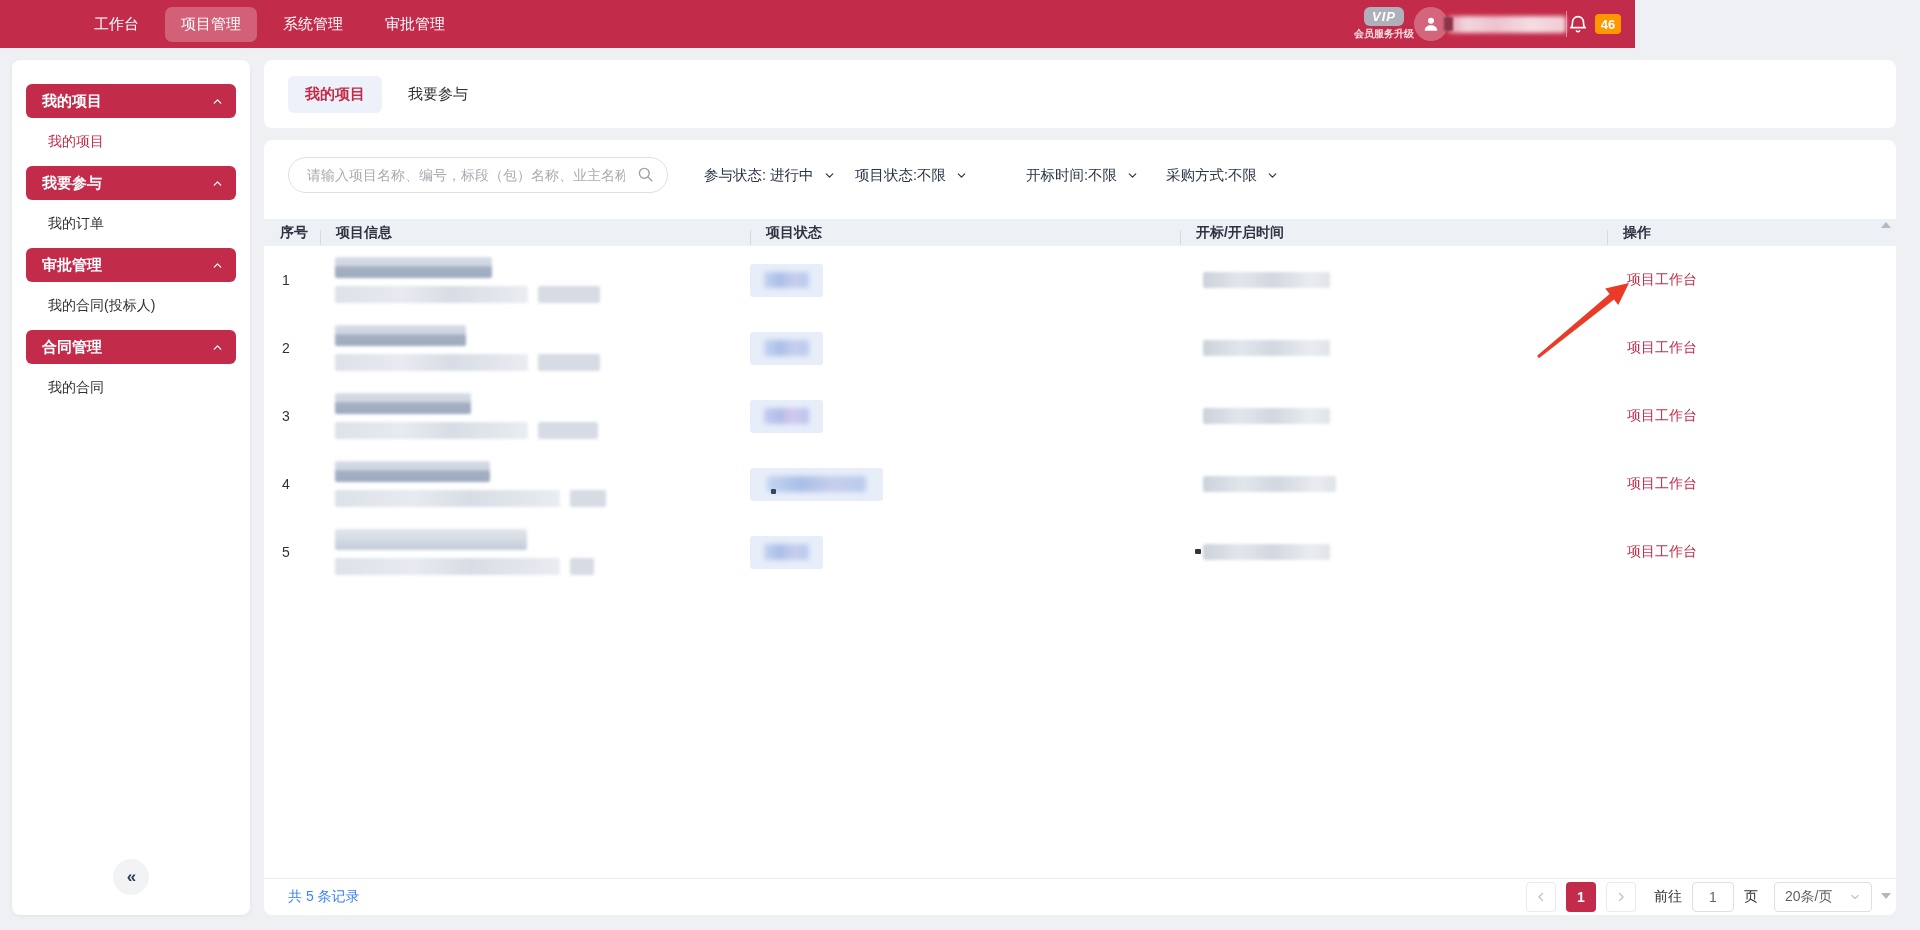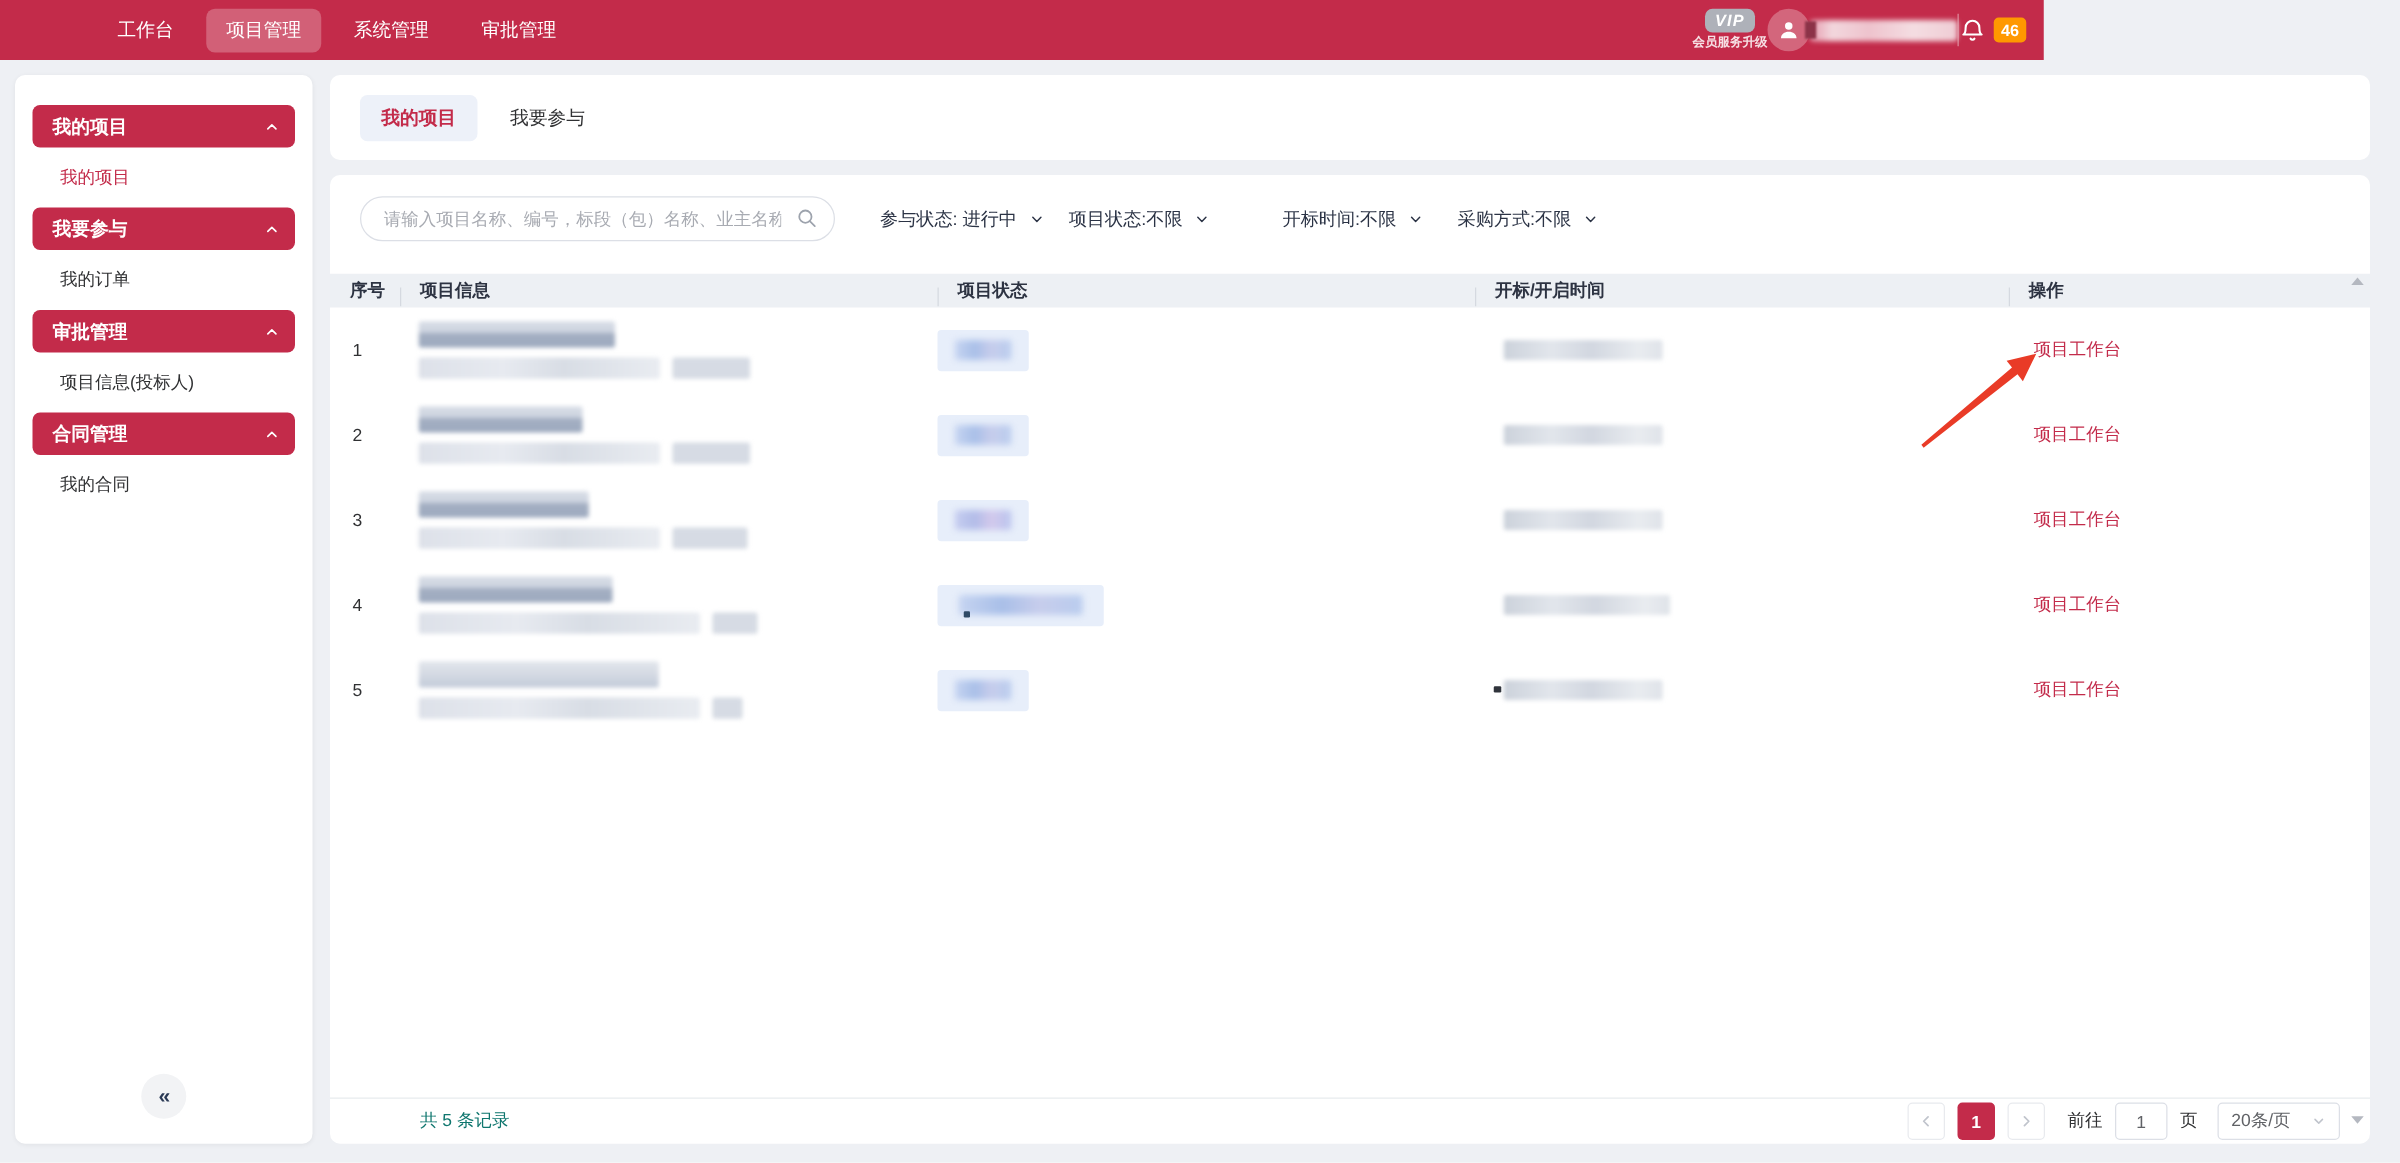--- a/index.html
+++ b/index.html
@@ -63,21 +63,21 @@
   .cell-time { display:flex; padding-left:23px; }
   .bar-date { width:127px; height:16px; border-radius:2px; background:linear-gradient(90deg,#ccd2db,#e2e6ec 30%,#d2d7e0 55%,#e9ecf0 85%,#dfe3e9); filter:blur(1.5px); }
   .cell-action { padding-left:20px; }
   .action-link { color:#c32b4a; font-size:14px; cursor:pointer; text-decoration:none; }
 
   .scroll-arrow { position:absolute; right:5px; width:0; height:0; border-left:5px solid transparent; border-right:5px solid transparent; }
   .scroll-up { top:82px; border-bottom:6px solid #b4b8c0; }
   .scroll-down { top:753px; border-top:6px solid #b4b8c0; }
 
   .tfoot { position:absolute; left:0; bottom:0; width:100%; height:37px; border-top:1px solid #e8ebee; display:flex; align-items:center; justify-content:space-between; padding:0 24px; }
-  .total-text { color:#0f766e; font-size:14px;margin-left:48px; }
+  .total-text { color:#3b82f6; font-size:14px; }
   .pager { display:flex; align-items:center; gap:10px; }
   .pg-btn { width:30px; height:30px; border:1px solid #e8eaee; border-radius:4px; background:#fff; display:flex; align-items:center; justify-content:center; cursor:pointer; }
   .pg-active { width:30px; height:30px; border-radius:4px; background:#c32b4a; color:#fff; font-weight:bold; display:flex; align-items:center; justify-content:center; cursor:pointer; }
   .goto-label, .page-unit { color:#303133; margin-left:8px; }
   .page-unit { margin-left:0; }
   .goto-input { width:42px; height:30px; border:1px solid #dcdfe6; border-radius:4px; text-align:center; font-size:14px; color:#606266; outline:none; font-family:inherit; }
   .size-select { width:98px; height:30px; border:1px solid #dcdfe6; border-radius:4px; display:flex; align-items:center; justify-content:space-between; padding:0 10px; color:#606266; cursor:pointer; margin-left:6px; }
 
   .artifact { position:absolute; border-radius:1px; }
   .dot1 { left:771px; top:489px; width:5px; height:5px; background:#2f4a66; }
@@ -139,21 +139,21 @@
         </svg>
     </div>
     <div class="side-item">我的订单</div>
 
     <div class="side-header">
       <span>审批管理</span>
       <svg width="13" height="13" viewBox="0 0 24 24" fill="none" stroke="#fff" stroke-width="2.4" stroke-linecap="round" stroke-linejoin="round">
           <polyline points="6,15 12,9 18,15"></polyline>
         </svg>
     </div>
-    <div class="side-item">项目信息(投标人)</div>
+    <div class="side-item">我的合同(投标人)</div>
 
     <div class="side-header">
       <span>合同管理</span>
       <svg width="13" height="13" viewBox="0 0 24 24" fill="none" stroke="#fff" stroke-width="2.4" stroke-linecap="round" stroke-linejoin="round">
           <polyline points="6,15 12,9 18,15"></polyline>
         </svg>
     </div>
     <div class="side-item">我的合同</div>
 
     <div class="collapse-btn">«</div>

